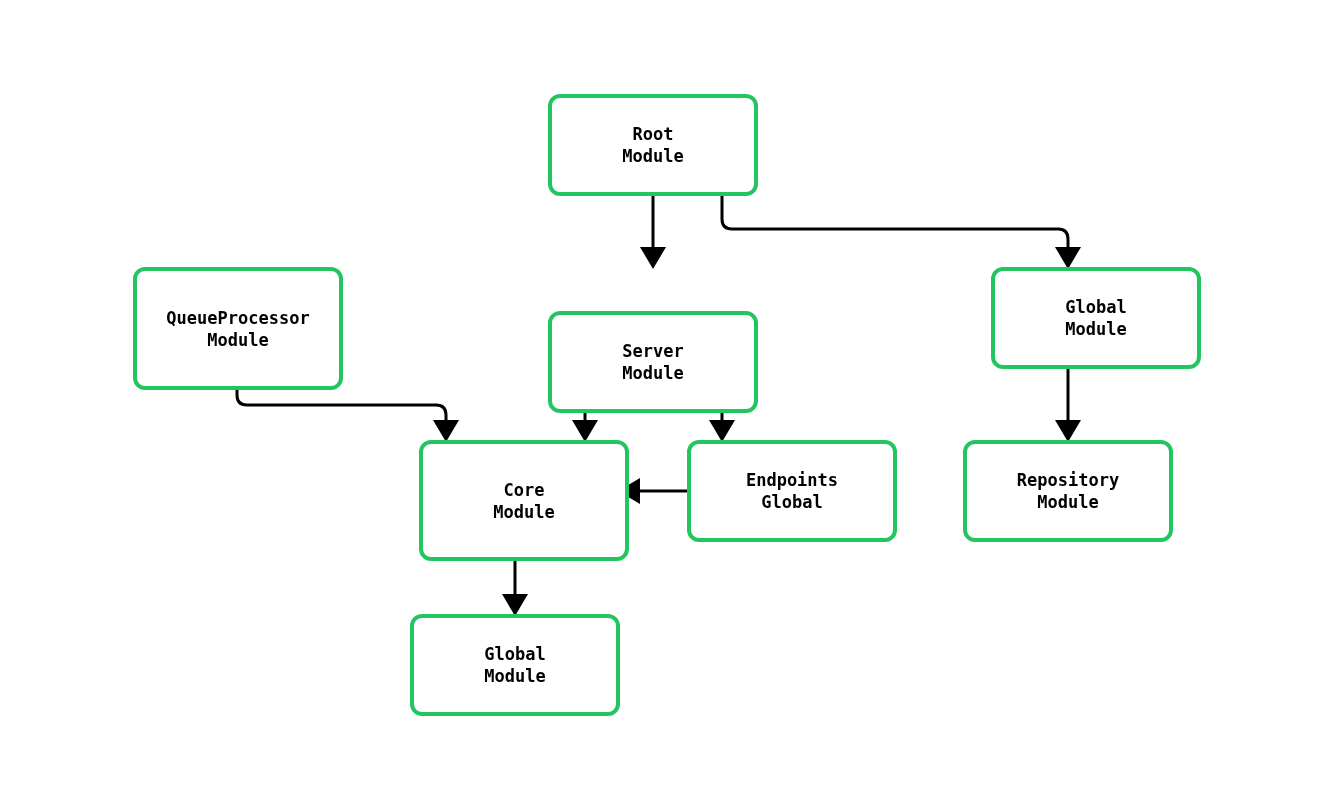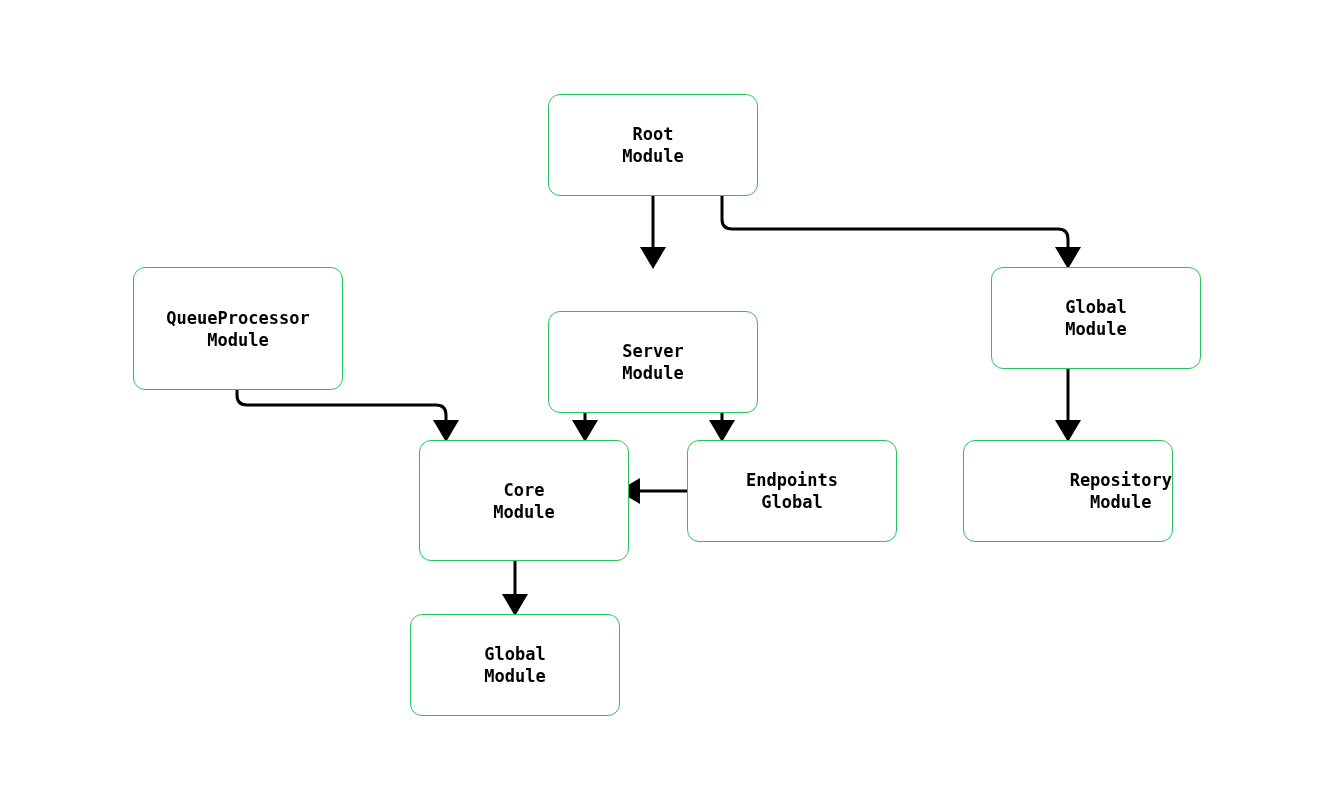--- a/index.html
+++ b/index.html
@@ -23,21 +23,21 @@
     position: absolute;
     top: 0;
     left: 0;
     width: 1337px;
     height: 809px;
   }
   .node {
     position: absolute;
     box-sizing: border-box;
     background: #ffffff;
-    border: 1px solid #22c55e;
+    border: 4px solid #22c55e;
     border-radius: 12px;
     display: flex;
     align-items: center;
     justify-content: center;
     z-index: 2;
   }
   .node-label {
     font-family: "DejaVu Sans Mono", "Liberation Mono", monospace;
     font-size: 17px;
     font-weight: 700;
@@ -99,21 +99,21 @@
   <div class="node" style="left:419px; top:440px; width:210px; height:121px;">
     <span class="node-label">Core
 Module</span>
   </div>
 
   <div class="node" style="left:687px; top:440px; width:210px; height:102px;">
     <span class="node-label">Endpoints
 Global</span>
   </div>
 
-  <div class="node" style="left:963px; top:440px; width:210px; height:102px;justify-content:flex-end;">
+  <div class="node" style="left:963px; top:440px; width:210px; height:102px;">
     <span class="node-label">Repository
 Module</span>
   </div>
 
   <div class="node" style="left:410px; top:614px; width:210px; height:102px;">
     <span class="node-label">Global
 Module</span>
   </div>
 
 </div>

